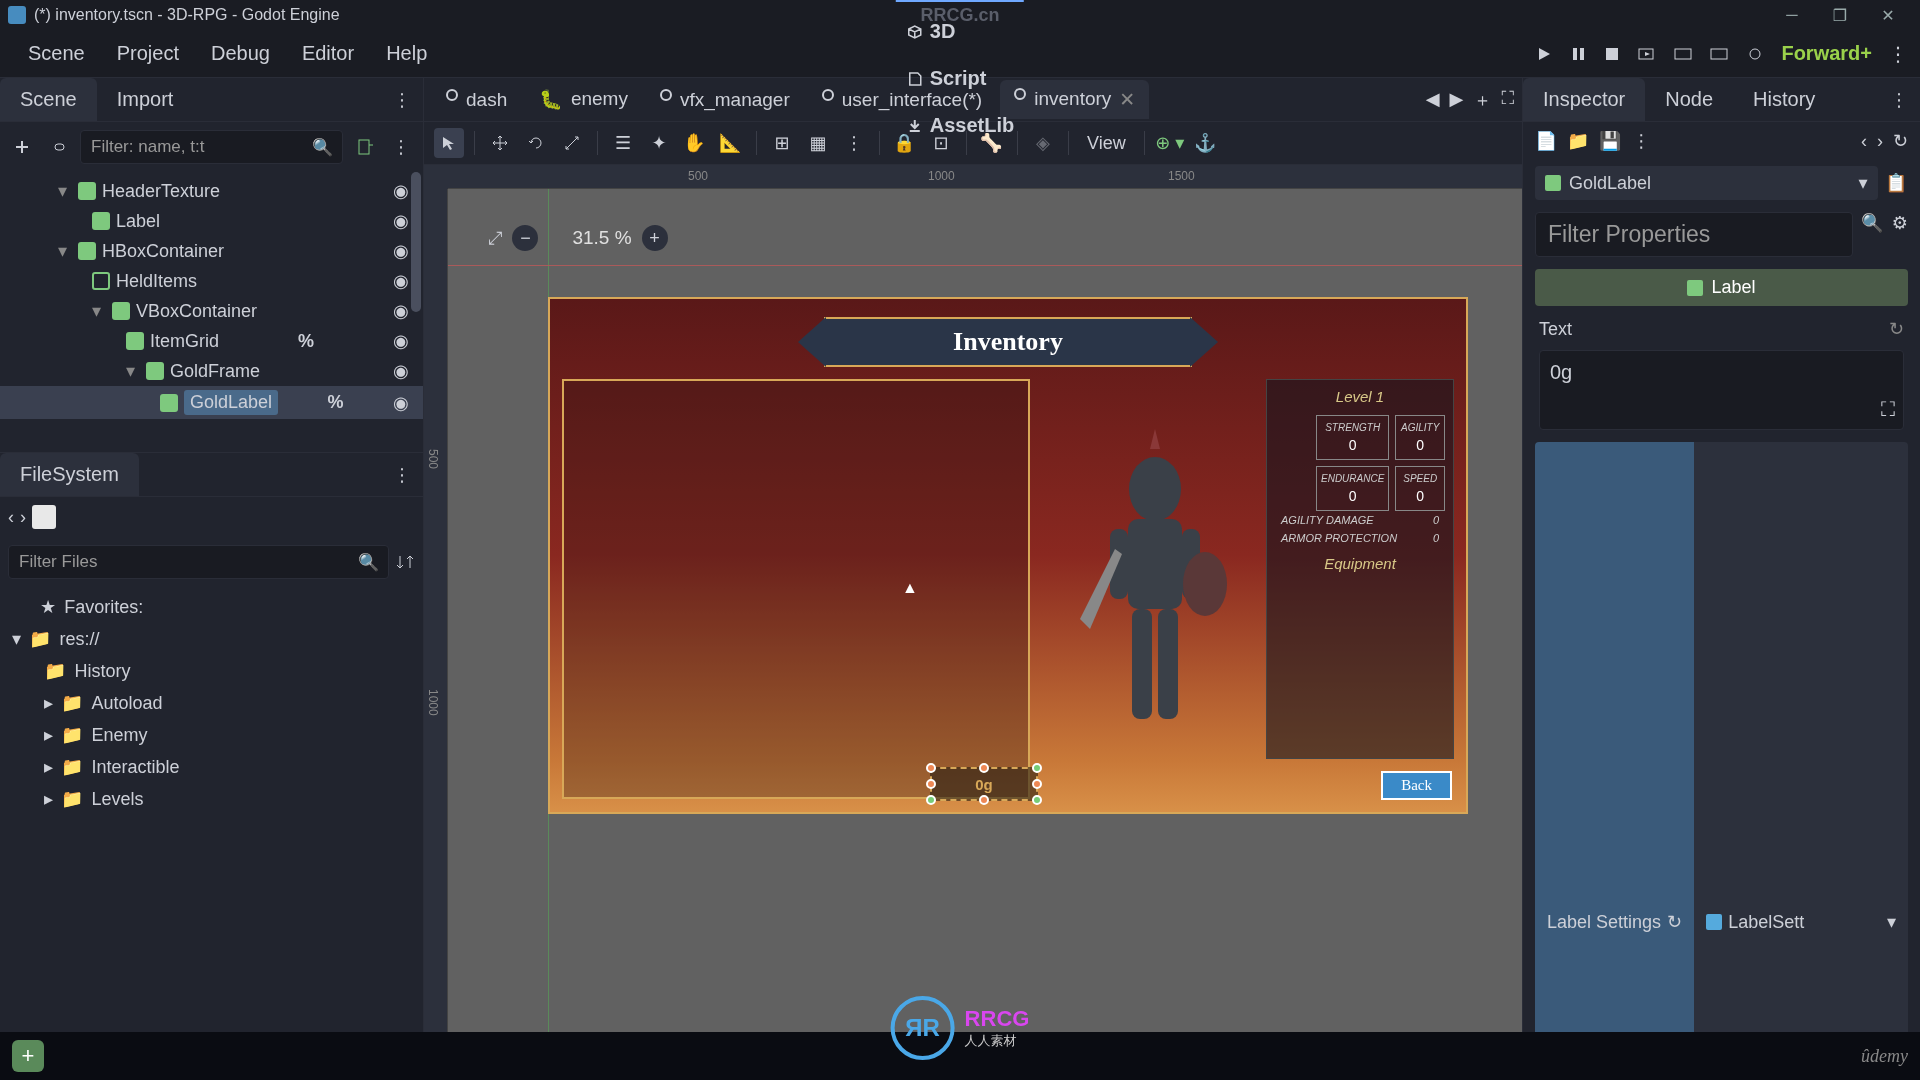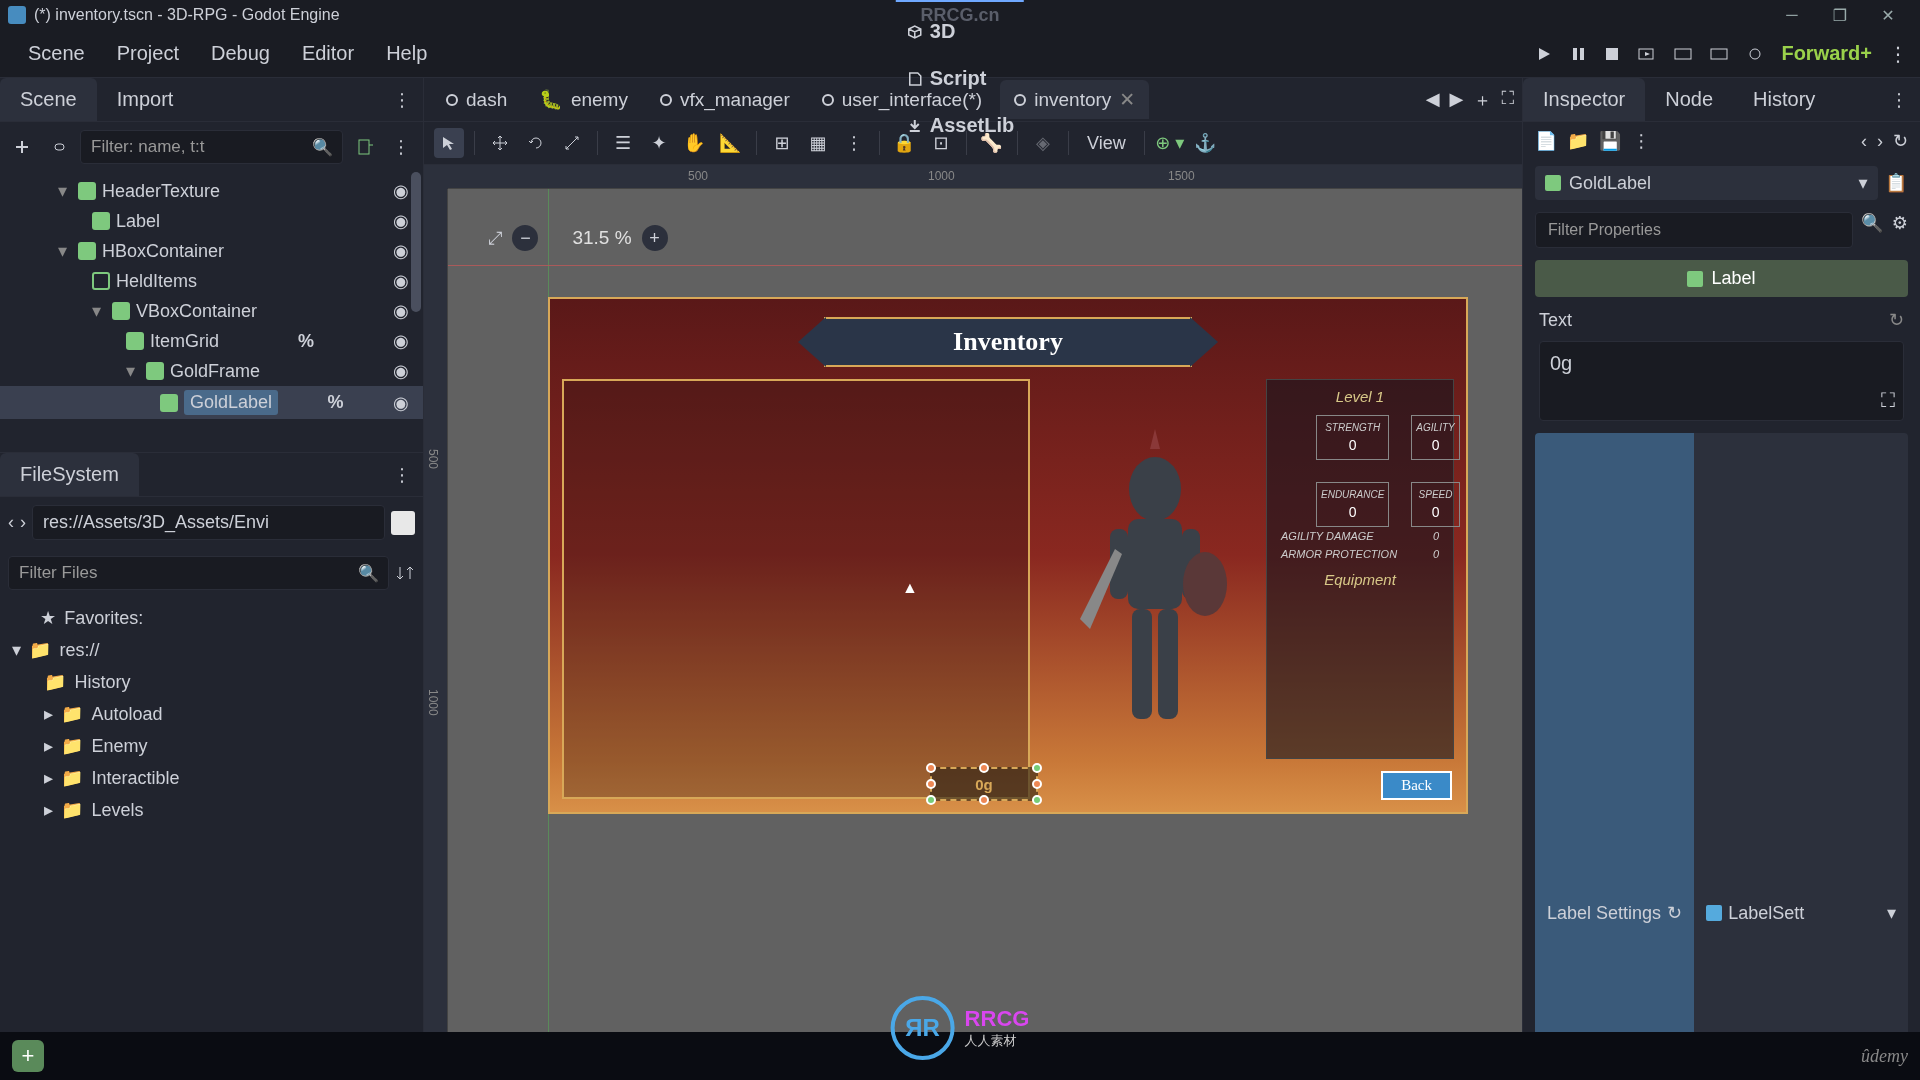--- a/index.html
+++ b/index.html
@@ -55,21 +55,21 @@
 .fs-path { flex: 1; background: #191b22; border: 1px solid #2a2d38; border-radius: 4px; padding: 6px 10px; font-size: 18px; overflow: hidden; white-space: nowrap; }
 .fs-color-swatch { width: 24px; height: 24px; background: #e8e8e8; border-radius: 3px; }
 .fs-tree { padding: 4px 8px; }
 .fs-row { display: flex; align-items: center; gap: 8px; padding: 5px 4px; }
 .fs-row .folder-ic { color: #6a8ab8; }
 .fs-row .star-ic { color: #cdd0d8; }
 
 
 .center-col { display: flex; flex-direction: column; background: #21242e; }
 .scene-tabs { display: flex; align-items: center; height: 44px; border-bottom: 1px solid #2a2d38; padding: 0 8px; gap: 4px; }
-.scene-tab { display: flex; align-items: center; gap: 8px; padding: 8px 14px; font-size: 19px; border-top-left-radius: 6px; border-top-right-radius: 6px; }
+.scene-tab { display: flex; gap: 8px; padding: 8px 14px; font-size: 19px; border-top-left-radius: 6px; border-top-right-radius: 6px; }
 .scene-tab.active { background: #2c303c; }
 .scene-tab .dot { width: 12px; height: 12px; border-radius: 50%; border: 2px solid; }
 .dot-red { border-color: #e85; }
 .dot-gray { border-color: #888; }
 .dot-green { border-color: #7ec97e; }
 .dot-cyan { border-color: #5ad; }
 .scene-tab .close { color: #888; }
 .scene-tabs .nav-btns { margin-left: auto; display: flex; gap: 10px; }
 
 .viewport-toolbar { display: flex; align-items: center; gap: 6px; padding: 6px 10px; border-bottom: 1px solid #2a2d38; }
@@ -95,21 +95,21 @@
 
 .game-frame { position: absolute; left: 100px; top: 108px; width: 920px; height: 517px; background: linear-gradient(180deg, #5a1818 0%, #8a2820 50%, #c87838 90%, #d89048 100%); border: 2px solid #d8a858; }
 .inv-banner { position: absolute; top: 18px; left: 50%; transform: translateX(-50%); width: 368px; height: 50px; background: #2a3548; border: 2px solid #d8a858; display: flex; align-items: center; justify-content: center; font-family: Georgia, serif; font-size: 26px; font-weight: bold; color: #fff; }
 .inv-banner::before, .inv-banner::after { content: ''; position: absolute; width: 0; height: 0; border-top: 25px solid transparent; border-bottom: 25px solid transparent; }
 .inv-banner::before { left: -28px; border-right: 28px solid #2a3548; }
 .inv-banner::after { right: -28px; border-left: 28px solid #2a3548; }
 .inv-left-panel { position: absolute; left: 12px; top: 80px; width: 468px; height: 420px; border: 2px solid #d8a858; background: rgba(40,20,20,0.3); }
 .inv-knight { position: absolute; left: 500px; top: 120px; width: 210px; height: 360px; }
 .inv-stats { position: absolute; right: 12px; top: 80px; width: 188px; height: 380px; background: rgba(20,20,30,0.6); border: 1px solid #444; padding: 8px; font-family: Georgia, serif; text-align: center; }
 .inv-stats .level { color: #d8c888; font-size: 15px; font-style: italic; margin-bottom: 10px; }
-.stat-grid { display: grid; grid-template-columns: 1fr 1fr; gap: 22px; padding-left: 41px; }
+.stat-grid { display: grid; grid-template-columns: 1fr 1fr; gap: 6px; padding-left: 41px; }
 .stat-box { border: 1px solid #888; padding: 6px 4px; }
 .stat-box .name { font-size: 10px; font-style: italic; color: #ccc; }
 .stat-box .val { font-size: 14px; color: #fff; margin-top: 4px; }
 .stat-line { display: flex; justify-content: space-between; font-size: 11px; font-style: italic; padding: 3px 6px; color: #ccc; }
 .equip-label { color: #d8c888; font-size: 15px; font-style: italic; margin-top: 8px; }
 .back-btn { position: absolute; right: 14px; bottom: 12px; background: #3a8ac8; border: 2px solid #fff; color: #fff; padding: 4px 18px; font-family: Georgia, serif; font-size: 15px; }
 
 .gold-frame { position: absolute; left: 380px; top: 468px; width: 108px; height: 34px; border: 2px dashed #d8a858; background: rgba(40,30,20,0.6); display: flex; align-items: center; justify-content: center; color: #d8a858; font-family: Georgia, serif; font-weight: bold; font-size: 15px; }
 .handle { position: absolute; width: 10px; height: 10px; border-radius: 50%; border: 2px solid #fff; }
 .h-tl { background: #e85; top: -6px; left: -6px; }
@@ -123,21 +123,21 @@
 
 .cursor-pointer { position: absolute; left: 352px; top: 280px; color: #fff; font-size: 16px; }
 
 
 .right-col { background: #21242e; border-left: 1px solid #2a2d38; display: flex; flex-direction: column; }
 .insp-toolbar { display: flex; align-items: center; gap: 10px; padding: 8px 12px; }
 .insp-node-row { padding: 6px 12px; display: flex; align-items: center; gap: 8px; }
 .insp-node-chip { background: #2c303c; border-radius: 4px; padding: 6px 10px; display: flex; align-items: center; gap: 8px; flex: 1; }
 .insp-node-chip .ic { width: 16px; height: 16px; background: #7ec97e; border-radius: 2px; }
 .insp-filter-row { padding: 6px 12px; display: flex; gap: 8px; }
-.insp-filter { flex: 1; background: #191b22; border: 1px solid #2a2d38; border-radius: 4px; padding: 8px 12px; color: #999; font-size: 16px; }
+.insp-filter { flex: 1; background: #191b22; border: 1px solid #2a2d38; border-radius: 4px; padding: 8px 12px; color: #999; font-size: 23px; }
 .insp-section-hdr { background: #4a5a48; color: #fff; text-align: center; padding: 8px; font-size: 18px; display: flex; align-items: center; justify-content: center; gap: 8px; margin: 6px 12px; border-radius: 4px; }
 .insp-section-hdr .ic { width: 16px; height: 16px; background: #7ec97e; border-radius: 2px; }
 .insp-prop { padding: 6px 16px; display: flex; align-items: center; }
 .insp-prop .name { flex: 1; font-size: 18px; }
 .insp-prop .reset { color: #888; }
 .insp-textarea { margin: 4px 16px; background: #191b22; border: 1px solid #2a2d38; border-radius: 4px; padding: 10px; min-height: 80px; font-size: 20px; position: relative; }
 .insp-textarea .expand { position: absolute; right: 8px; bottom: 8px; }
 
 .insp-subres-row { display: flex; margin: 8px 12px; gap: 0; }
 .insp-subres-tab { background: #3a4a6a; padding: 8px 12px; font-size: 18px; display: flex; align-items: center; gap: 6px; border-top-left-radius: 4px; }
@@ -319,21 +319,20 @@
     </div>
 
     <div class="filesystem">
       <div class="panel-tabs">
         <div class="panel-tab active">FileSystem</div>
         <div class="dots">⋮</div>
       </div>
       <div class="fs-path-row">
         <div class="icon-btn">‹</div>
         <div class="icon-btn">›</div>
-        <div class="fs-path">res://Assets/3D_Assets/Envi</div>
         <div class="fs-color-swatch"></div>
       </div>
       <div class="fs-path-row">
         <div class="filter-input" style="flex:1"><span>Filter Files</span><span class="search-ic">🔍</span></div>
         <div class="icon-btn">
             <svg width="20" height="20" viewBox="0 0 20 20">
               <path d="M5 4 V16 M5 16 L2 13 M5 16 L8 13 M15 16 V4 M15 4 L12 7 M15 4 L18 7" stroke="#cdd0d8" fill="none"></path>
             </svg>
           </div>
       </div>

